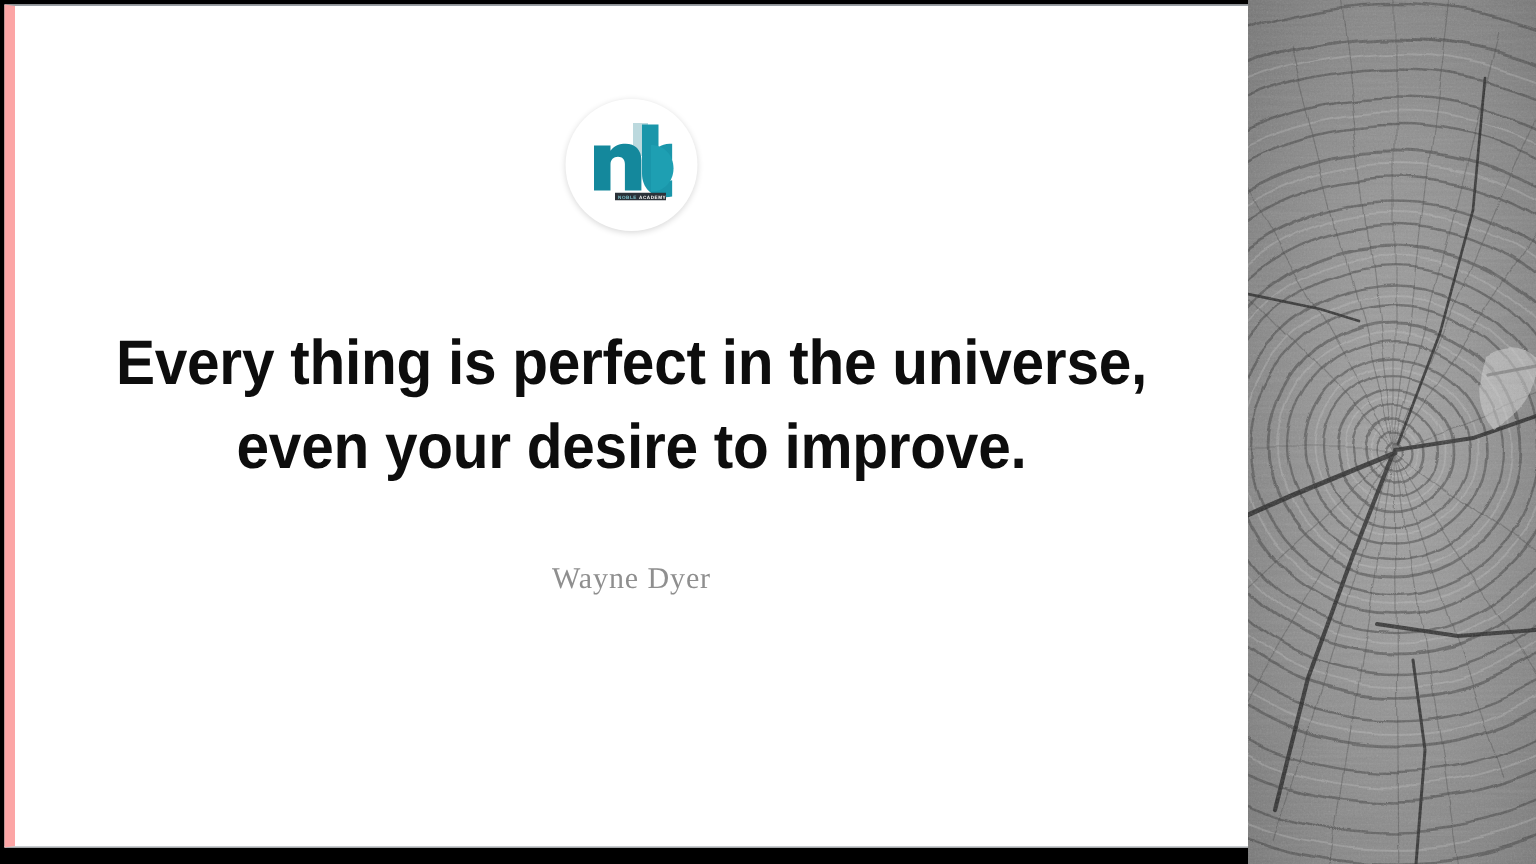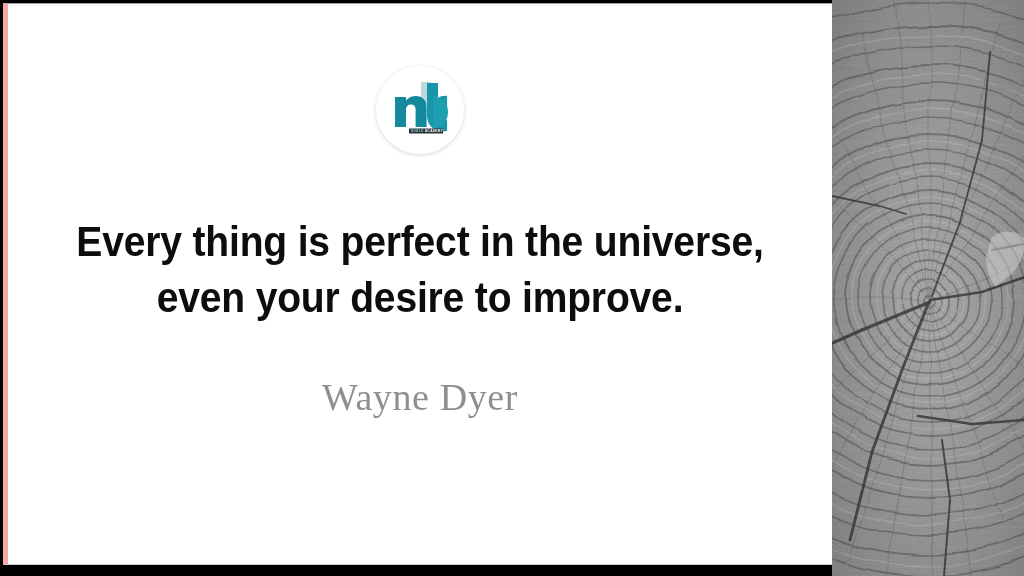--- a/index.html
+++ b/index.html
@@ -40,21 +40,21 @@
   }
 
   
   #quote-card {
     position: absolute;
     top: 3px;
     left: 3px;
     width: 829px;
     height: 562px;
     background: #ffffff;
-    border-left: 5px solid #fca5a5;
+    border-left: 7px solid #fca5a5;
     border-top: 1px solid #9aa0a6;
     border-bottom: 1px solid #c8ccd0;
     box-sizing: border-box;
   }
 
   
   #logo-badge {
     position: absolute;
     top: 62px;
     left: 50%;
@@ -99,21 +99,21 @@
   }
 
   
   #attribution {
     position: absolute;
     top: 371px;
     left: 0;
     width: 100%;
     text-align: center;
     font-family: "Liberation Serif", "DejaVu Serif", serif;
-    font-size: 38px;
+    font-size: 20px;
     font-weight: normal;
     color: #8f8f8f;
     letter-spacing: 0.6px;
   }
 </style>
 </head>
 <body>
 
 <div id="slide">
 

